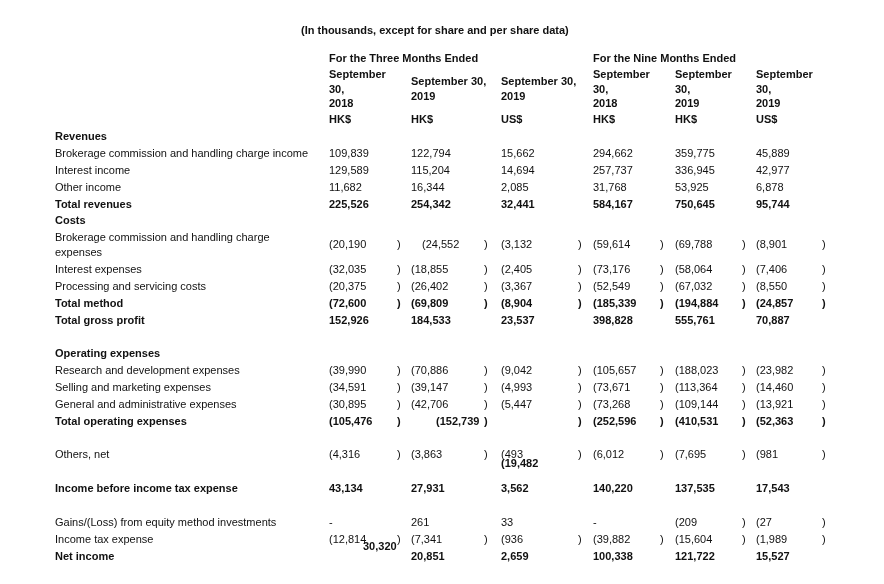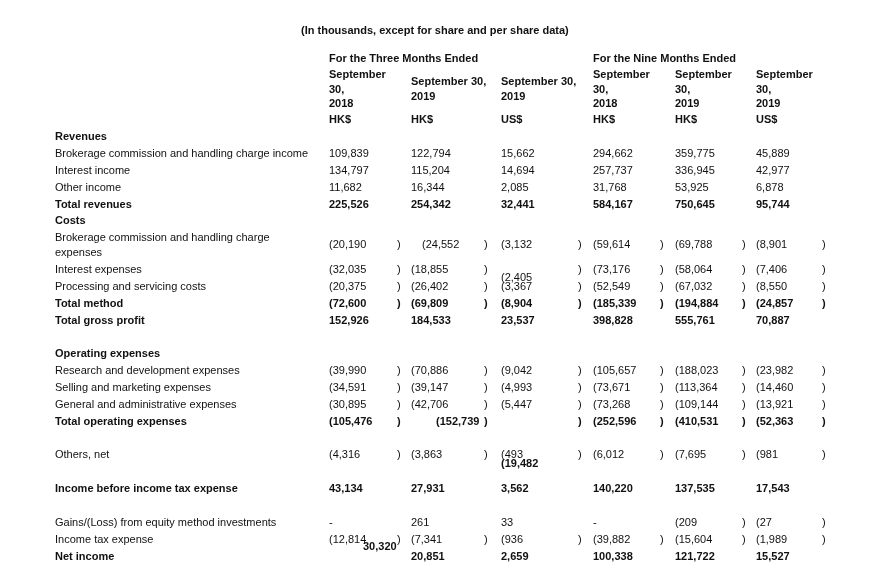--- a/index.html
+++ b/index.html
@@ -65,21 +65,21 @@
         <div class="abs lbl" style="top: 147px;">Brokerage commission and handling charge income</div>
         <div class="abs" style="left: 329px; top: 147px;">109,839</div>
         <div class="abs" style="left: 411px; top: 147px;">122,794</div>
         <div class="abs" style="left: 501px; top: 147px;">15,662</div>
         <div class="abs" style="left: 593px; top: 147px;">294,662</div>
         <div class="abs" style="left: 675px; top: 147px;">359,775</div>
         <div class="abs" style="left: 756px; top: 147px;">45,889</div>
       </div>
       <div>
         <div class="abs lbl" style="top: 164px;">Interest income</div>
-        <div class="abs" style="left: 329px; top: 164px;">134,797</div>
+        <div class="abs" style="left: 329px; top: 164px;">129,589</div>
         <div class="abs" style="left: 411px; top: 164px;">115,204</div>
         <div class="abs" style="left: 501px; top: 164px;">14,694</div>
         <div class="abs" style="left: 593px; top: 164px;">257,737</div>
         <div class="abs" style="left: 675px; top: 164px;">336,945</div>
         <div class="abs" style="left: 756px; top: 164px;">42,977</div>
       </div>
       <div>
         <div class="abs lbl" style="top: 181px;">Other income</div>
         <div class="abs" style="left: 329px; top: 181px;">11,682</div>
         <div class="abs" style="left: 411px; top: 181px;">16,344</div>
@@ -114,21 +114,21 @@
         <div class="abs" style="left: 742px; top: 238px;">)</div>
         <div class="abs" style="left: 756px; top: 238px;">(8,901</div>
         <div class="abs" style="left: 822px; top: 238px;">)</div>
       </div>
       <div>
         <div class="abs lbl" style="top: 263px;">Interest expenses</div>
         <div class="abs" style="left: 329px; top: 263px;">(32,035</div>
         <div class="abs" style="left: 397px; top: 263px;">)</div>
         <div class="abs" style="left: 411px; top: 263px;">(18,855</div>
         <div class="abs" style="left: 484px; top: 263px;">)</div>
-        <div class="abs" style="left: 501px; top: 263px; margin-top: 8px;">(2,405</div>
+        <div class="abs" style="left: 501px; top: 263px;">(2,405</div>
         <div class="abs" style="left: 578px; top: 263px;">)</div>
         <div class="abs" style="left: 593px; top: 263px;">(73,176</div>
         <div class="abs" style="left: 660px; top: 263px;">)</div>
         <div class="abs" style="left: 675px; top: 263px;">(58,064</div>
         <div class="abs" style="left: 742px; top: 263px;">)</div>
         <div class="abs" style="left: 756px; top: 263px;">(7,406</div>
         <div class="abs" style="left: 822px; top: 263px;">)</div>
       </div>
       <div>
         <div class="abs lbl" style="top: 280px;">Processing and servicing costs</div>

